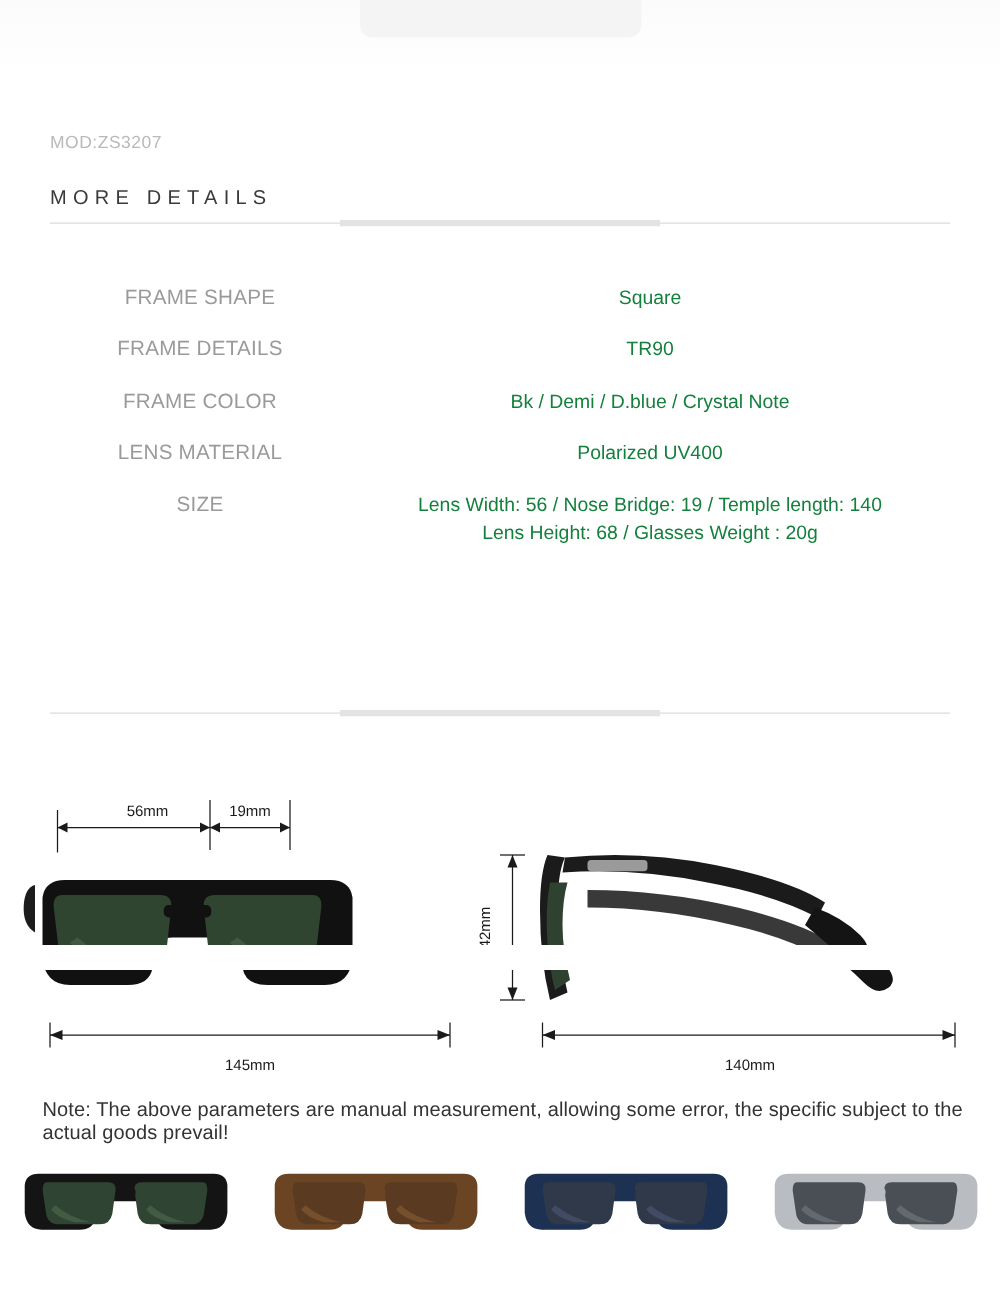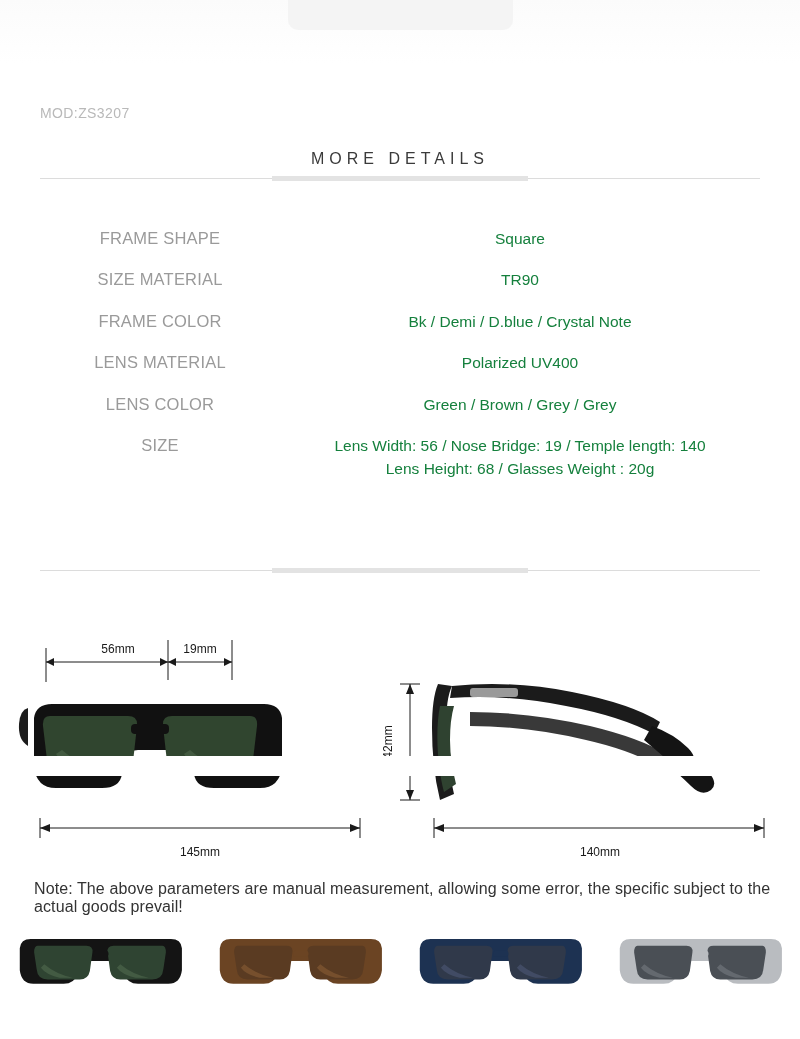--- a/index.html
+++ b/index.html
@@ -64,21 +64,21 @@
   .section-head .rule.right { right: 0; width: 232px; }
   .section-head .rule.mid {
     left: 232px; width: 256px;
     height: 5px; top: 26px;
     background: #e3e3e3;
   }
   .section-head .title {
     position: absolute;
     left: 0; right: 0;
     top: 0;
-    text-align: center;
+    text-align: left;
     font-size: 16px;
     letter-spacing: 5px;
     color: #3a3a3a;
   }
 
   
   .specs {
     position: absolute;
     left: 40px;
     top: 228px;
@@ -163,34 +163,30 @@
     <div class="rule right"></div>
     <div class="title">MORE DETAILS</div>
   </div>
 
   <div class="specs">
     <div class="spec-row">
       <div class="spec-label">FRAME SHAPE</div>
       <div class="spec-value">Square</div>
     </div>
     <div class="spec-row">
-      <div class="spec-label">SIZE MATERIAL</div>
+      <div class="spec-label">FRAME DETAILS</div>
       <div class="spec-value">TR90</div>
     </div>
     <div class="spec-row">
       <div class="spec-label">FRAME COLOR</div>
       <div class="spec-value">Bk / Demi / D.blue / Crystal Note</div>
     </div>
     <div class="spec-row">
       <div class="spec-label">LENS MATERIAL</div>
       <div class="spec-value">Polarized UV400</div>
-    </div>
-    <div class="spec-row">
-      <div class="spec-label">LENS COLOR</div>
-      <div class="spec-value">Green / Brown / Grey / Grey</div>
     </div>
     <div class="spec-row">
       <div class="spec-label">SIZE</div>
       <div class="spec-value">
         <span>Lens Width:  56 / Nose Bridge: 19 / Temple length: 140</span>
         <span class="line2">Lens Height: 68 / Glasses Weight : 20g</span>
       </div>
     </div>
   </div>
 

